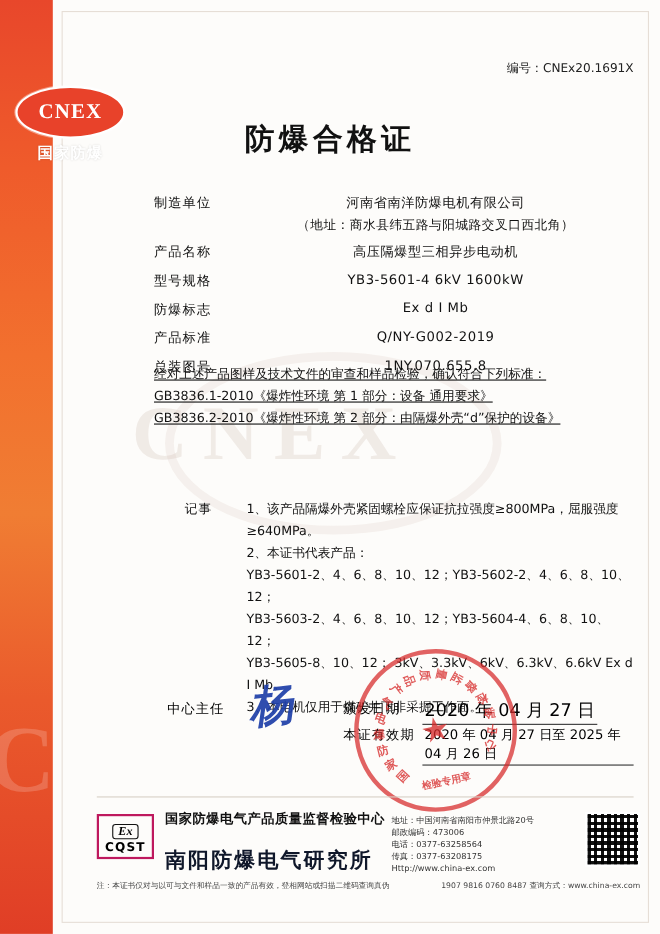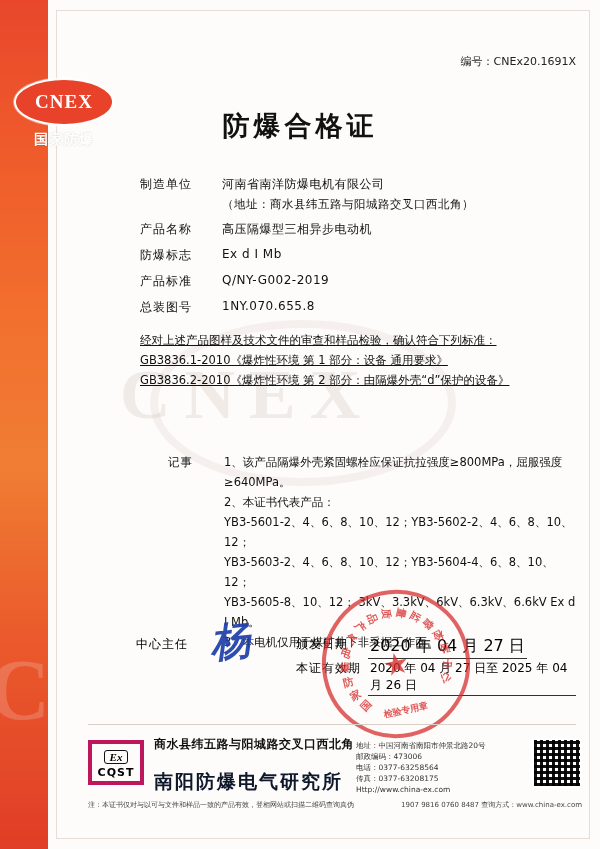--- a/index.html
+++ b/index.html
@@ -87,40 +87,41 @@
   }
   .flabel{
     width:72px;flex:0 0 72px;
     letter-spacing:1px;
     color:#111;
   }
   .fval{
     flex:1;
     padding-left:10px;
     letter-spacing:.5px;
+    text-align:center;
   }
   .fval .sub{
     display:block;font-size:11.5px;margin-top:4px;color:#111;
   }
   
   .para{
     position:absolute;left:140px;right:28px;top:330px;
     font-size:11.5px;line-height:20px;color:#111;
   }
   .para .ln{display:block;white-space:nowrap;text-decoration:underline;}
   
   .remarks{
     position:absolute;left:140px;right:24px;top:452px;
     font-size:11.5px;line-height:20px;color:#111;margin-left:28px;
   }
   .remarks .head{display:flex;}
   .remarks .head .lab{width:56px;flex:0 0 56px;letter-spacing:1px;}
   .remarks .indent{padding-left:56px;}
   
-  .sigarea{position:absolute;left:136px;right:24px;top:620px;height:80px;}
+  .sigarea{position:absolute;left:152px;right:24px;top:620px;height:80px;}
   .sig-label{position:absolute;left:0;top:16px;font-size:12px;letter-spacing:1px;}
   .sig-script{
     position:absolute;left:74px;top:-6px;
     font-family:"Liberation Serif",serif;
     font-size:40px;color:#1e3fa8;
     font-style:italic;font-weight:bold;
     transform:rotate(-6deg);
     opacity:.92;
   }
   .date-label-1{position:absolute;left:160px;top:16px;font-size:12px;letter-spacing:1px;}
@@ -158,21 +159,21 @@
   .fdiv{
     position:absolute;left:88px;right:24px;top:724px;height:1px;background:#d8cfc6;
   }
   
   .footer{
     position:absolute;left:88px;right:18px;top:736px;
     display:flex;align-items:flex-start;
   }
   .cqst{
     width:48px;flex:0 0 48px;
-    border:4px solid #be185d;
+    border:2px solid #be185d;
     text-align:center;
     padding:2px 0;
     margin-top:4px;
   }
   .cqst .ex{
     display:inline-block;border:1.5px solid #111;border-radius:3px;
     padding:0 5px;font-size:11px;font-weight:bold;font-style:italic;
     font-family:"Liberation Serif",serif;
   }
   .cqst .nm{font-size:11px;font-weight:bold;letter-spacing:1px;margin-top:1px;}
@@ -229,20 +230,24 @@
     <div class="frow">
       <div class="flabel">制造单位</div>
       <div class="fval">
         <span>河南省南洋防爆电机有限公司</span>
         <span class="sub">（地址：商水县纬五路与阳城路交叉口西北角）</span>
       </div>
     </div>
     <div class="frow">
       <div class="flabel">产品名称</div>
       <div class="fval">高压隔爆型三相异步电动机</div>
+    </div>
+    <div class="frow">
+      <div class="flabel">型号规格</div>
+      <div class="fval">YB3-5601-4    6kV    1600kW</div>
     </div>
     <div class="frow">
       <div class="flabel">防爆标志</div>
       <div class="fval">Ex d I Mb</div>
     </div>
     <div class="frow">
       <div class="flabel">产品标准</div>
       <div class="fval">Q/NY-G002-2019</div>
     </div>
     <div class="frow">
@@ -302,21 +307,21 @@
   </div>
 
   <div class="fdiv"></div>
 
   <div class="footer">
     <div class="cqst">
       <div class="ex">Ex</div>
       <div class="nm">CQST</div>
     </div>
     <div class="fcenter">
-      <div class="l1">商水县纬五路与阳城路交叉口西北角</div>
+      <div class="l1">国家防爆电气产品质量监督检验中心</div>
       <div class="l2">南阳防爆电气研究所</div>
     </div>
     <div class="faddr">
       <div>地址：中国河南省南阳市仲景北路20号</div>
       <div>邮政编码：473006</div>
       <div>电话：0377-63258564</div>
       <div>传真：0377-63208175</div>
       <div>Http://www.china-ex.com</div>
     </div>
     <div class="qr"></div>

